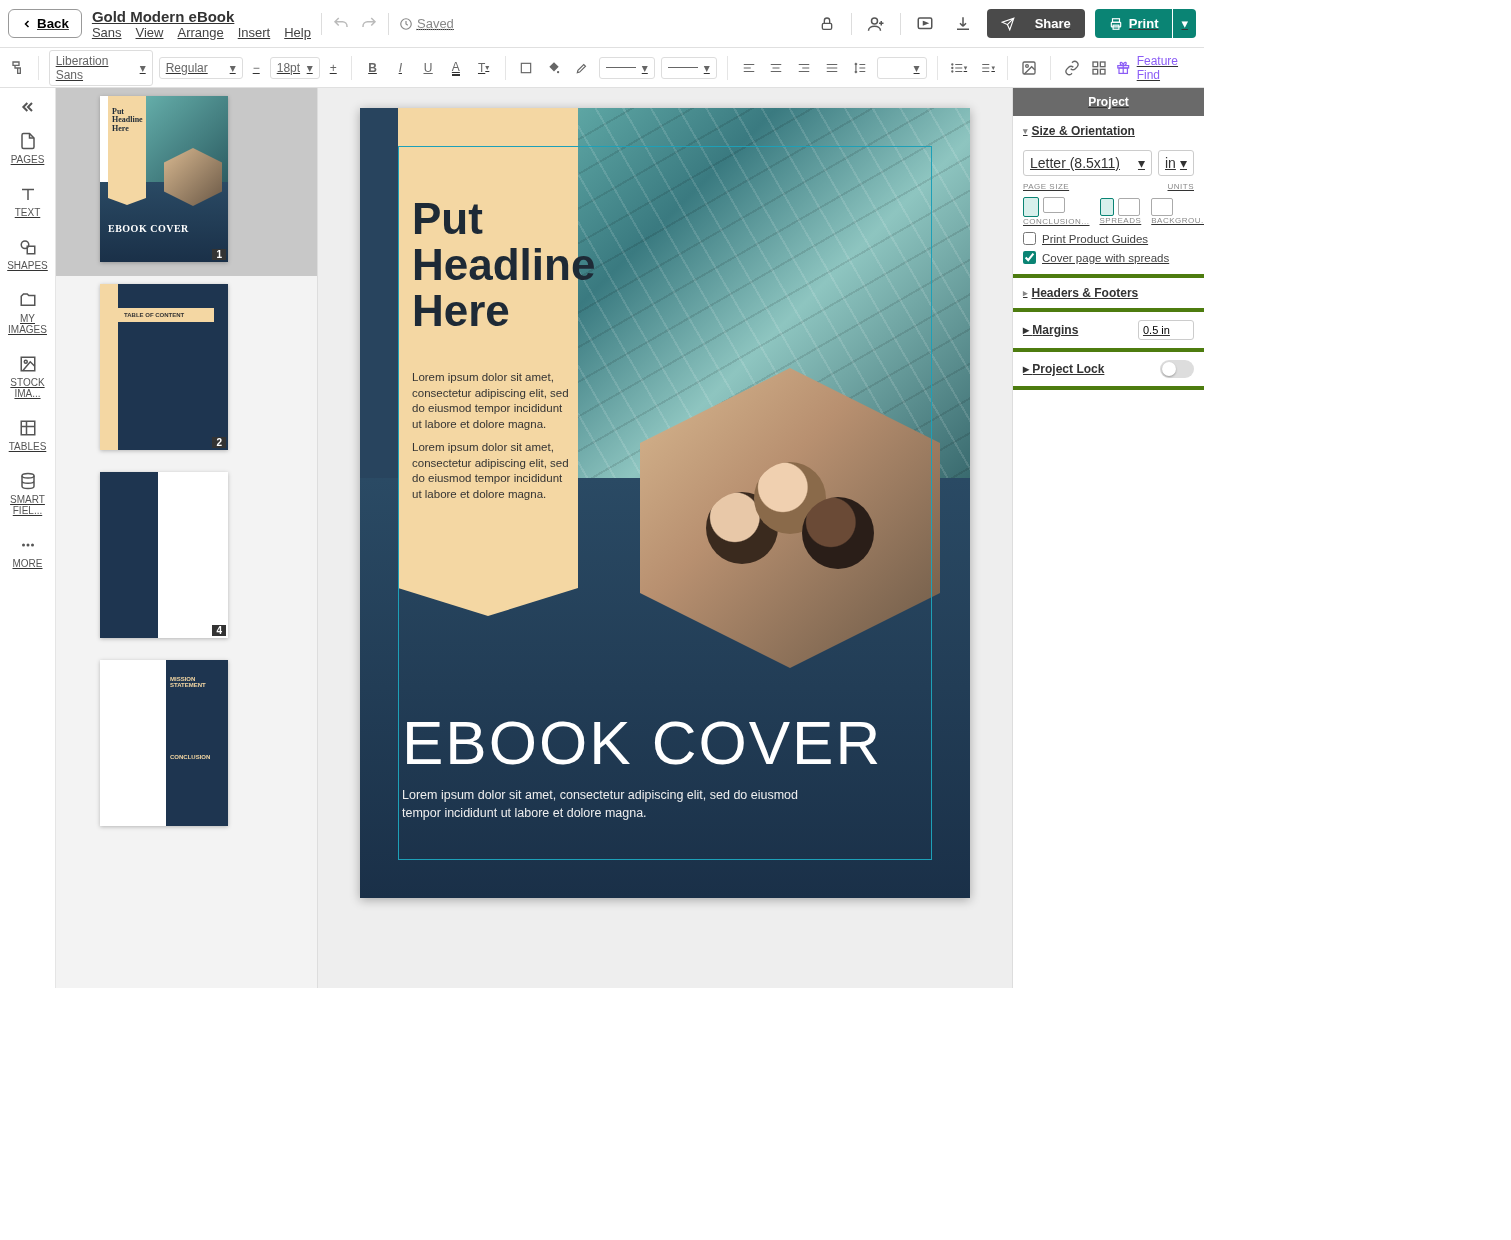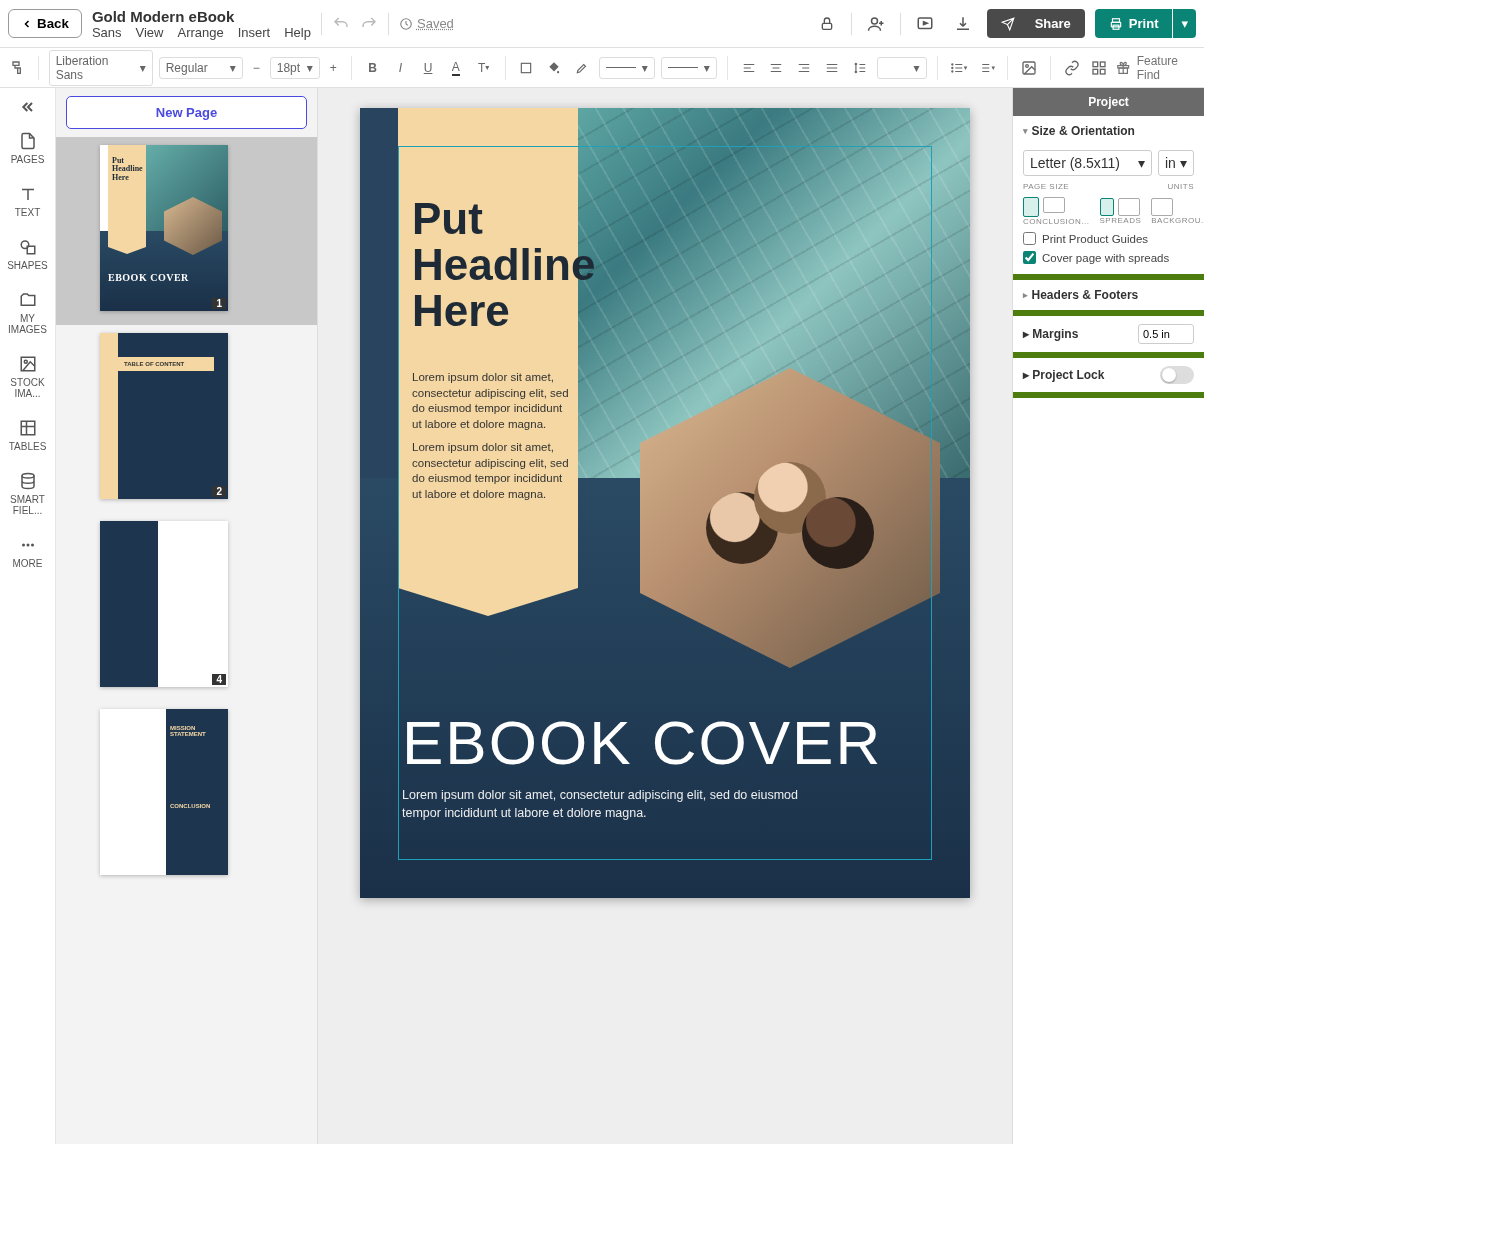--- a/index.html
+++ b/index.html
@@ -1,17 +1,17 @@
 <!DOCTYPE html>
 <html><head>
 <meta charset="utf-8">
 <style>
 * { margin:0; padding:0; box-sizing:border-box; font-family:-apple-system,Arial,sans-serif; }
 body { background:#fff; font-size:13px; color:#333; overflow:hidden; }
-.app { display:flex; flex-direction:column; height:1144px; width:1204px; }
+.app { display:flex; flex-direction:column; height:988px; width:1204px;text-decoration:underline; }
 
 
 .header { display:flex; align-items:center; height:48px; padding:0 8px; border-bottom:1px solid #e0e0e0; gap:10px; }
 .back-btn { display:flex; align-items:center; gap:4px; border:1px solid #999; border-radius:6px; padding:6px 12px; font-weight:600; background:#fff; cursor:pointer; }
 .title-block { display:flex; flex-direction:column; }
 .doc-title { font-weight:700; font-size:15px; }
 .menu-row { display:flex; gap:14px; font-size:13px; color:#444; }
 .menu-row span { cursor:pointer; }
 .header-spacer { flex:1; }
 .hdr-icon { width:28px; height:28px; display:flex; align-items:center; justify-content:center; color:#555; cursor:pointer; }
@@ -21,21 +21,21 @@
 .print-drop { background:#0a8474; color:#fff; padding:7px 8px; border-radius:0 4px 4px 0; margin-left:1px; cursor:pointer; }
 .saved { color:#888; display:flex; align-items:center; gap:4px; text-decoration:underline dotted; }
 .undo-redo { display:flex; gap:10px; color:#bbb; }
 
 
 .toolbar { display:flex; align-items:center; height:40px; border-bottom:1px solid #e0e0e0; padding:0 6px; gap:6px; background:#fff; font-size:12px; color:#666; }
 .tb-sel { border:1px solid #ddd; border-radius:3px; padding:3px 6px; display:flex; align-items:center; gap:6px; min-width:70px; justify-content:space-between; background:#fff; cursor:pointer; }
 .tb-btn { width:24px; height:24px; display:flex; align-items:center; justify-content:center; color:#666; cursor:pointer; }
 .tb-sep { width:1px; height:24px; background:#e5e5e5; margin:0 4px; }
 .tb-right { margin-left:auto; display:flex; align-items:center; gap:8px; }
-.feature-find { display:flex; align-items:center; gap:6px; font-weight:500; color:#737373; cursor:pointer; }
+.feature-find { display:flex; align-items:center; gap:6px; font-weight:500; color:#8b5cf6; cursor:pointer; }
 
 
 .main { flex:1; display:flex; overflow:hidden; }
 .left-rail { width:56px; background:#fff; border-right:1px solid #e5e5e5; display:flex; flex-direction:column; align-items:center; padding-top:4px; }
 .rail-collapse { height:30px; display:flex; align-items:center; justify-content:center; width:100%; color:#555; cursor:pointer; }
 .rail-item { width:100%; padding:10px 2px; display:flex; flex-direction:column; align-items:center; gap:4px; font-size:10px; color:#555; text-align:center; cursor:pointer; }
 .rail-item svg { color:#555; }
 
 
 .pages-panel { width:262px; background:#f3f3f3; border-right:1px solid #ddd; display:flex; flex-direction:column; overflow-y:auto; }
@@ -58,21 +58,21 @@
 .body-txt { position:absolute; left:52px; width:160px; font-size:11.5px; line-height:1.35; color:#333; }
 .ebook-title { position:absolute; bottom:120px; left:42px; font-family:Impact,'Arial Black',sans-serif; font-size:62px; letter-spacing:2px; color:#fff; }
 .ebook-sub { position:absolute; bottom:76px; left:42px; width:400px; font-size:12.5px; color:#eee; line-height:1.4; }
 .hex { position:absolute; top:260px; right:30px; width:300px; height:300px; background:linear-gradient(135deg,#d8b890,#b89070 40%,#6a5846 100%); clip-path:polygon(50% 0,100% 25%,100% 75%,50% 100%,0 75%,0 25%); }
 .hex .ppl { position:absolute; inset:0; display:flex; justify-content:center; align-items:center; gap:-20px; }
 .person { width:72px; height:72px; border-radius:50%; }
 
 
 .right-panel { width:192px; background:#fff; border-left:1px solid #ddd; display:flex; flex-direction:column; font-size:12px; }
 .panel-hdr { background:#6a6a6a; color:#fff; text-align:center; padding:7px; font-weight:600; }
-.sect { border-bottom:6px solid #4d7c0f; }
+.sect { border-bottom:4px solid #4d7c0f; }
 .sect-title { padding:8px 10px; font-weight:700; color:#333; display:flex; align-items:center; gap:4px; cursor:pointer; }
 .sect-title::before { content:"▾"; font-size:9px; color:#888; }
 .sect-title.collapsed::before { content:"▸"; }
 .sect-body { padding:4px 10px 10px; display:flex; flex-direction:column; gap:6px; }
 .row { display:flex; gap:6px; align-items:center; }
 .sel-box { border:1px solid #ccc; border-radius:3px; padding:4px 6px; flex:1; display:flex; justify-content:space-between; align-items:center; font-size:14px; background:#fff; cursor:pointer; }
 .mini-label { font-size:8px; color:#888; letter-spacing:.5px; }
 .orient-grp { display:flex; gap:4px; }
 .orient-box { width:22px; height:18px; border:1px solid #aaa; border-radius:2px; cursor:pointer; }
 .orient-box.active { border-color:#0a8474; background:#d8f0ec; }
@@ -385,21 +385,20 @@
           <svg width="18" height="18" viewBox="0 0 24 24" fill="currentColor">
             <circle cx="6" cy="12" r="2"></circle>
             <circle cx="12" cy="12" r="2"></circle>
             <circle cx="18" cy="12" r="2"></circle>
           </svg>
           <span>MORE</span>
         </div>
     </div>
 
     <div class="pages-panel">
-      <div class="new-page">New Page</div>
       <div class="thumb-wrap sel">
         <div class="thumb">
             <div class="t1-bg"></div>
             <div class="t1-dark"></div>
             <div class="t1-banner"></div>
             <div class="t1-hex"></div>
             <div class="t1-head" style="white-space:pre-line">Put
 Headline
 Here</div>
             <div class="t1-title">EBOOK COVER</div>

